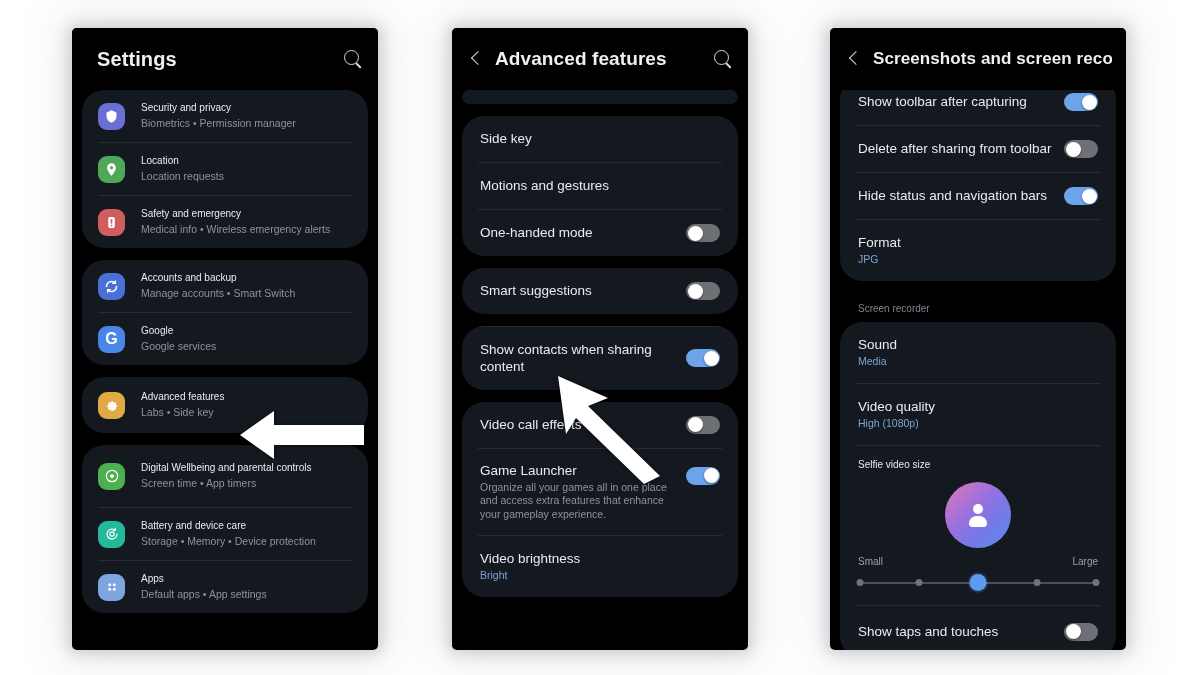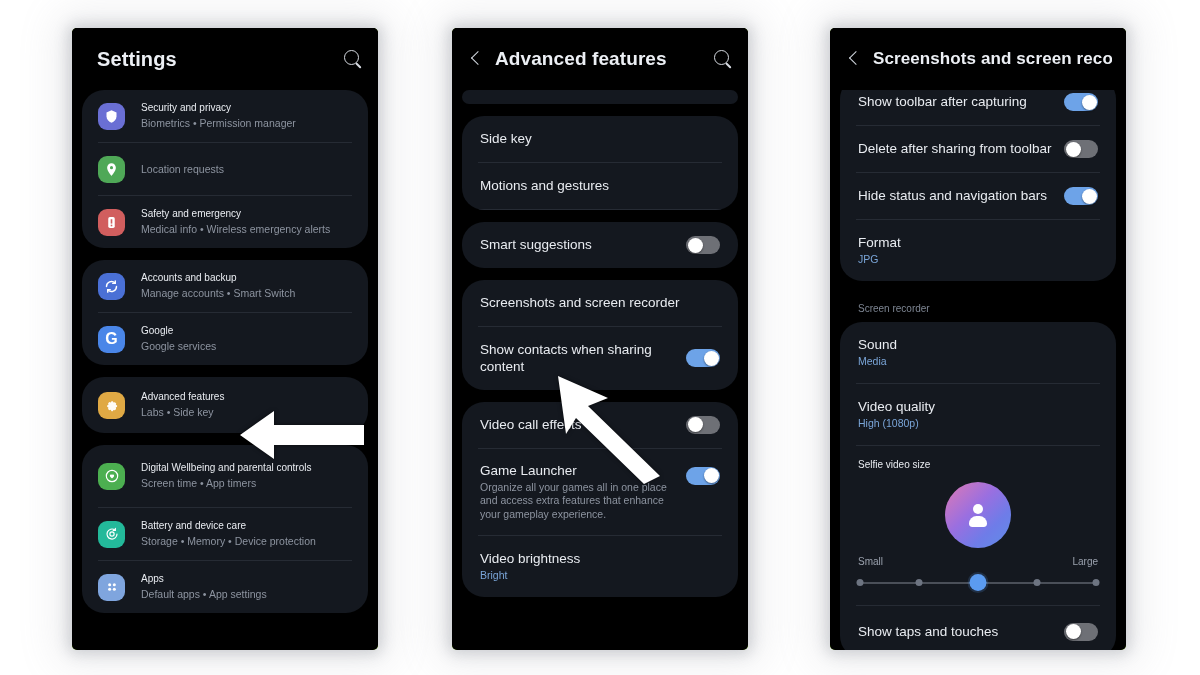--- a/index.html
+++ b/index.html
@@ -197,20 +197,21 @@
               </div>
             </div>
             <div class="sep"></div>
             <div class="row">
               <div class="ico" style="background:#4fa857">
                 <svg width="15" height="15" viewBox="0 0 24 24" fill="#fff">
                     <path d="M12 2C8.1 2 5 5.1 5 9c0 5.2 7 13 7 13s7-7.8 7-13c0-3.9-3.1-7-7-7zm0 9.5A2.5 2.5 0 1112 6.5a2.5 2.5 0 010 5z"></path>
                   </svg>
               </div>
               <div class="rtxt">
+                <div class="rtitle">Location</div>
                 <div class="rsub">Location requests</div>
               </div>
             </div>
             <div class="sep"></div>
             <div class="row">
               <div class="ico" style="background:#d15e5e">
                 <svg width="13" height="15" viewBox="0 0 24 24" fill="#fff">
                     <rect x="6" y="2" width="12" height="20" rx="3"></rect>
                     <rect x="10.5" y="6" width="3" height="8" fill="#d15e5e"></rect>
                     <rect x="10.5" y="16" width="3" height="3" fill="#d15e5e"></rect>
@@ -329,39 +330,42 @@
                 <div class="rtitle">Side key</div>
               </div>
             </div>
             <div class="sep"></div>
             <div class="prow">
               <div class="rtxt">
                 <div class="rtitle">Motions and gestures</div>
               </div>
             </div>
             <div class="sep"></div>
+            <div class="prow">
+              <div class="rtxt">
+                <div class="rtitle">One-handed mode</div>
+              </div>
+              <div class="tg off">
+                  <div class="knob"></div>
+                </div>
+            </div>
           </div>
 
           <div class="card">
             <div class="prow">
               <div class="rtxt">
                 <div class="rtitle">Smart suggestions</div>
               </div>
               <div class="tg off">
                   <div class="knob"></div>
                 </div>
             </div>
           </div>
 
           <div class="card">
-            <div class="prow">
-              <div class="rtxt">
-                <div class="rtitle">Screenshots and screen recorder</div>
-              </div>
-            </div>
             <div class="sep"></div>
             <div class="prow tall">
               <div class="rtxt" style="max-width:185px">
                 <div class="rtitle">Show contacts when sharing content</div>
               </div>
               <div class="spacer" style="flex:1"></div>
               <div class="tg on">
                   <div class="knob"></div>
                 </div>
             </div>

